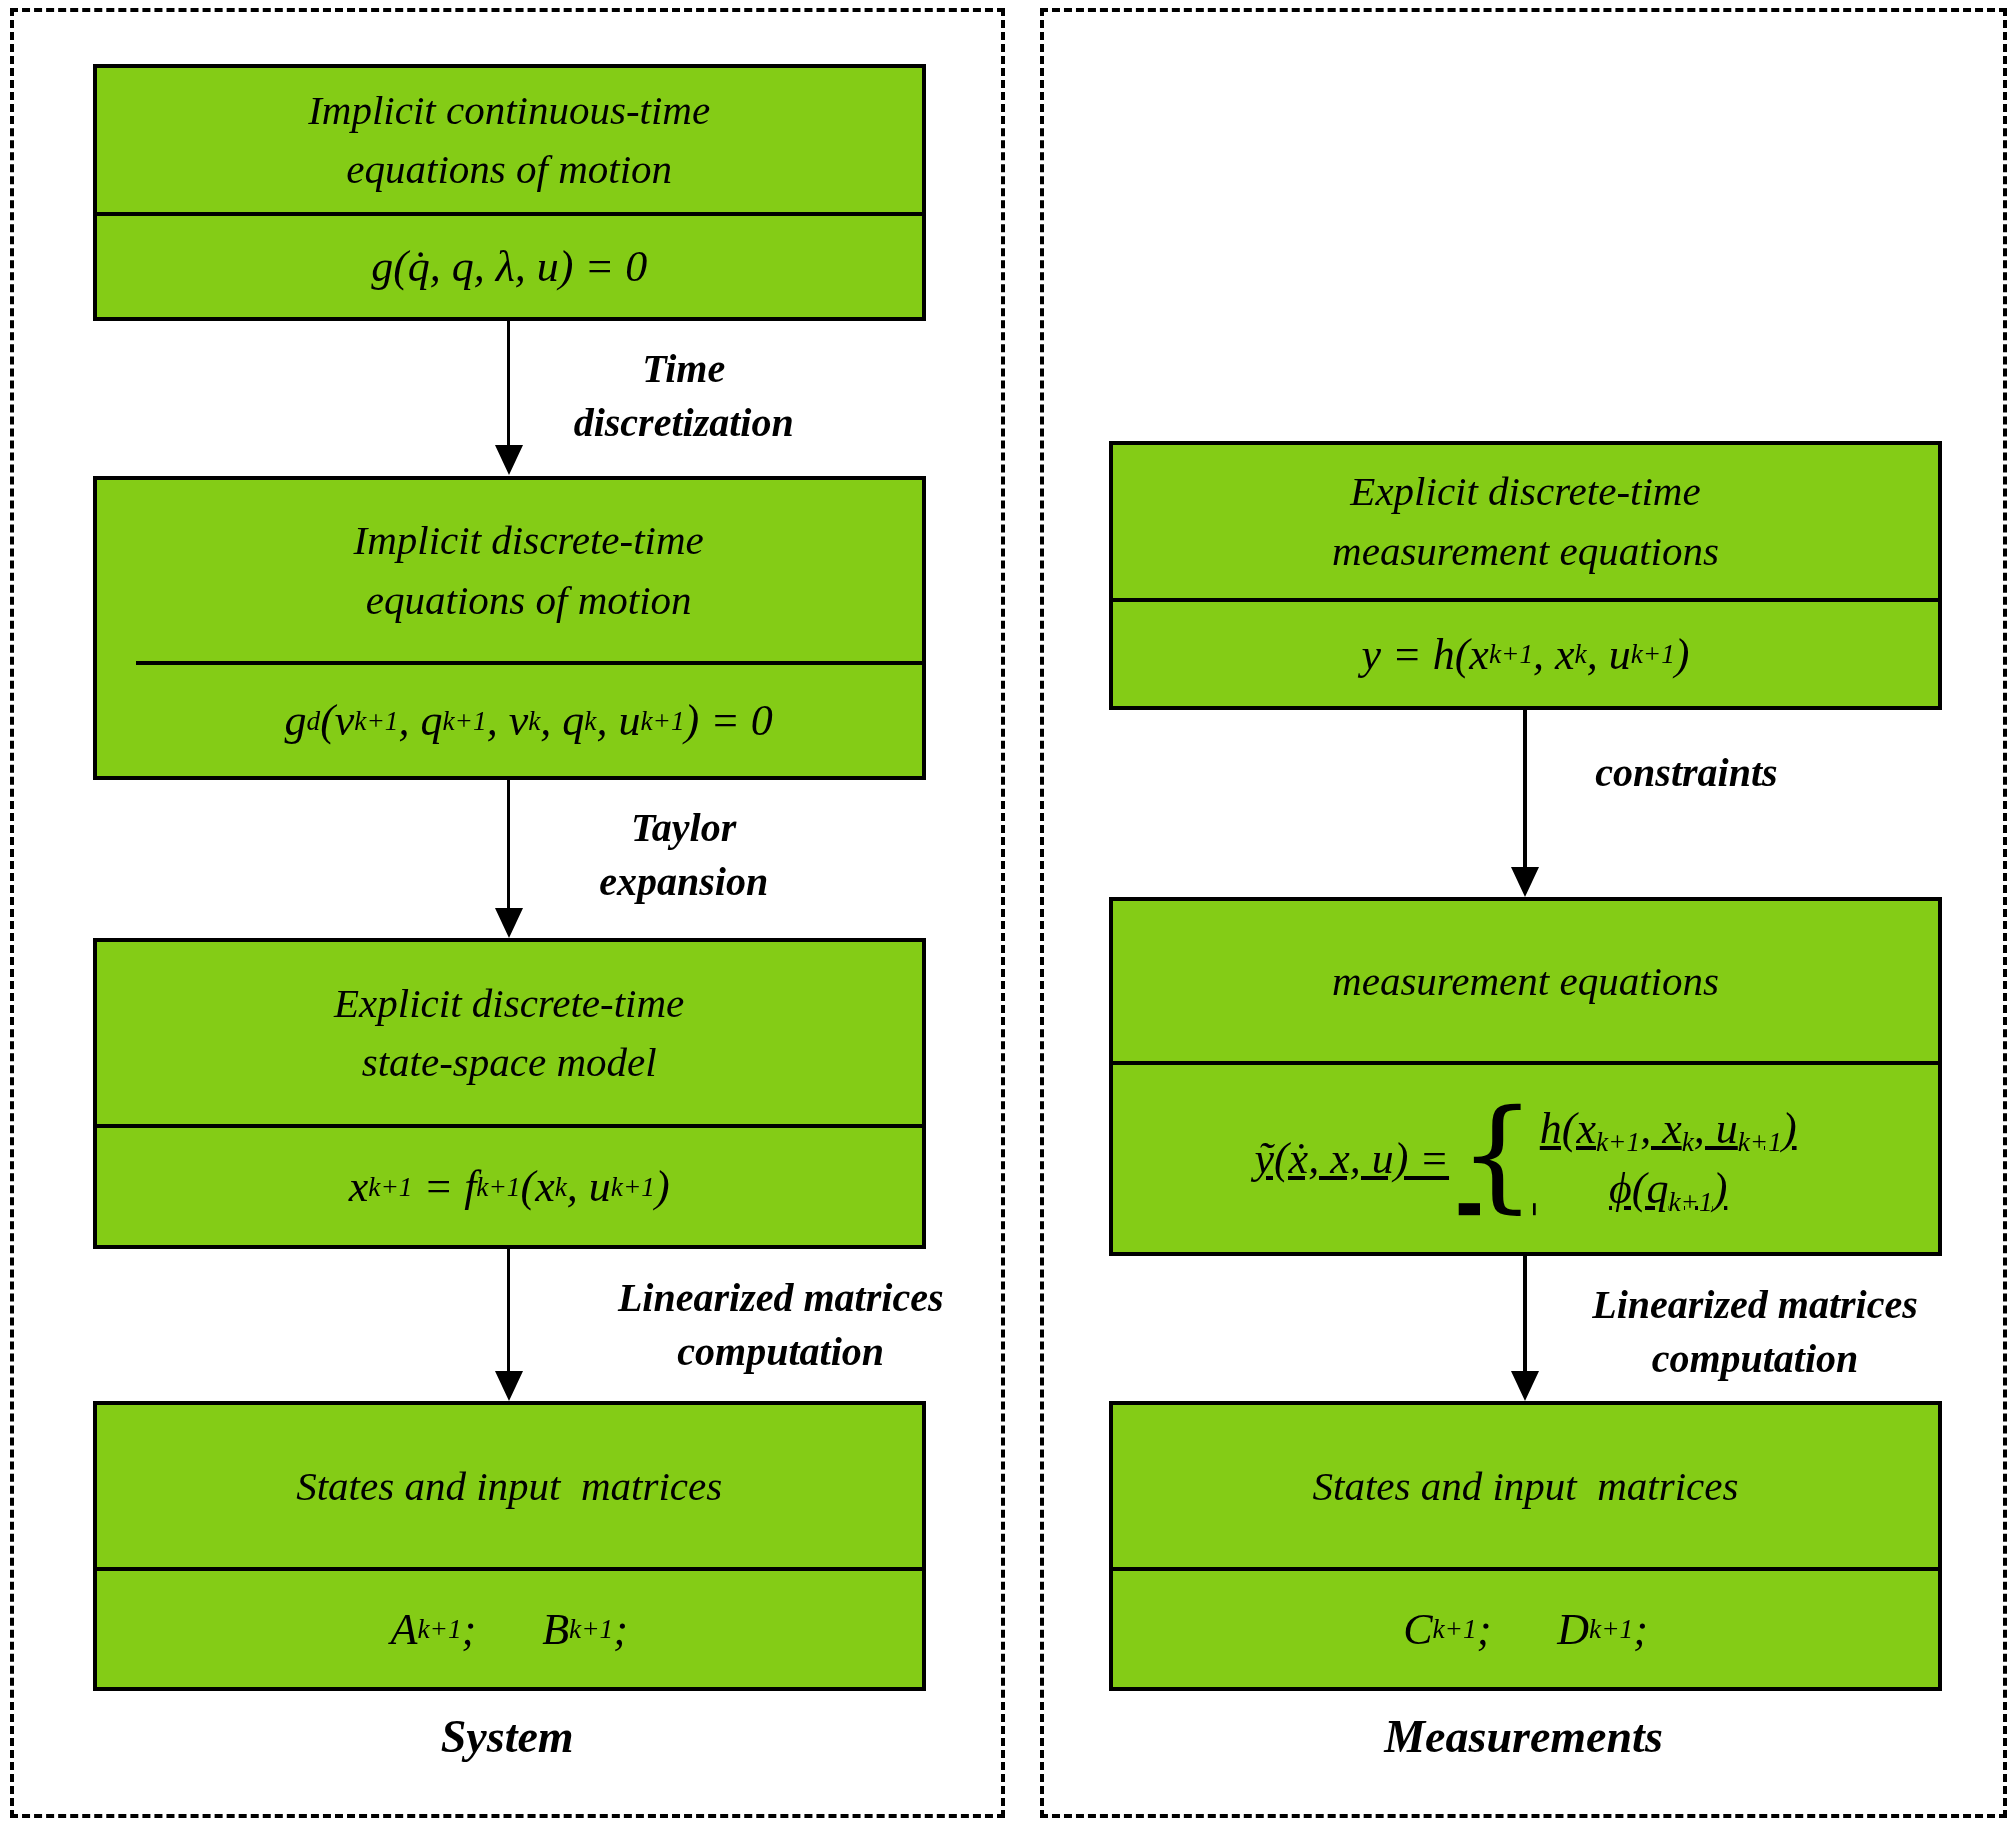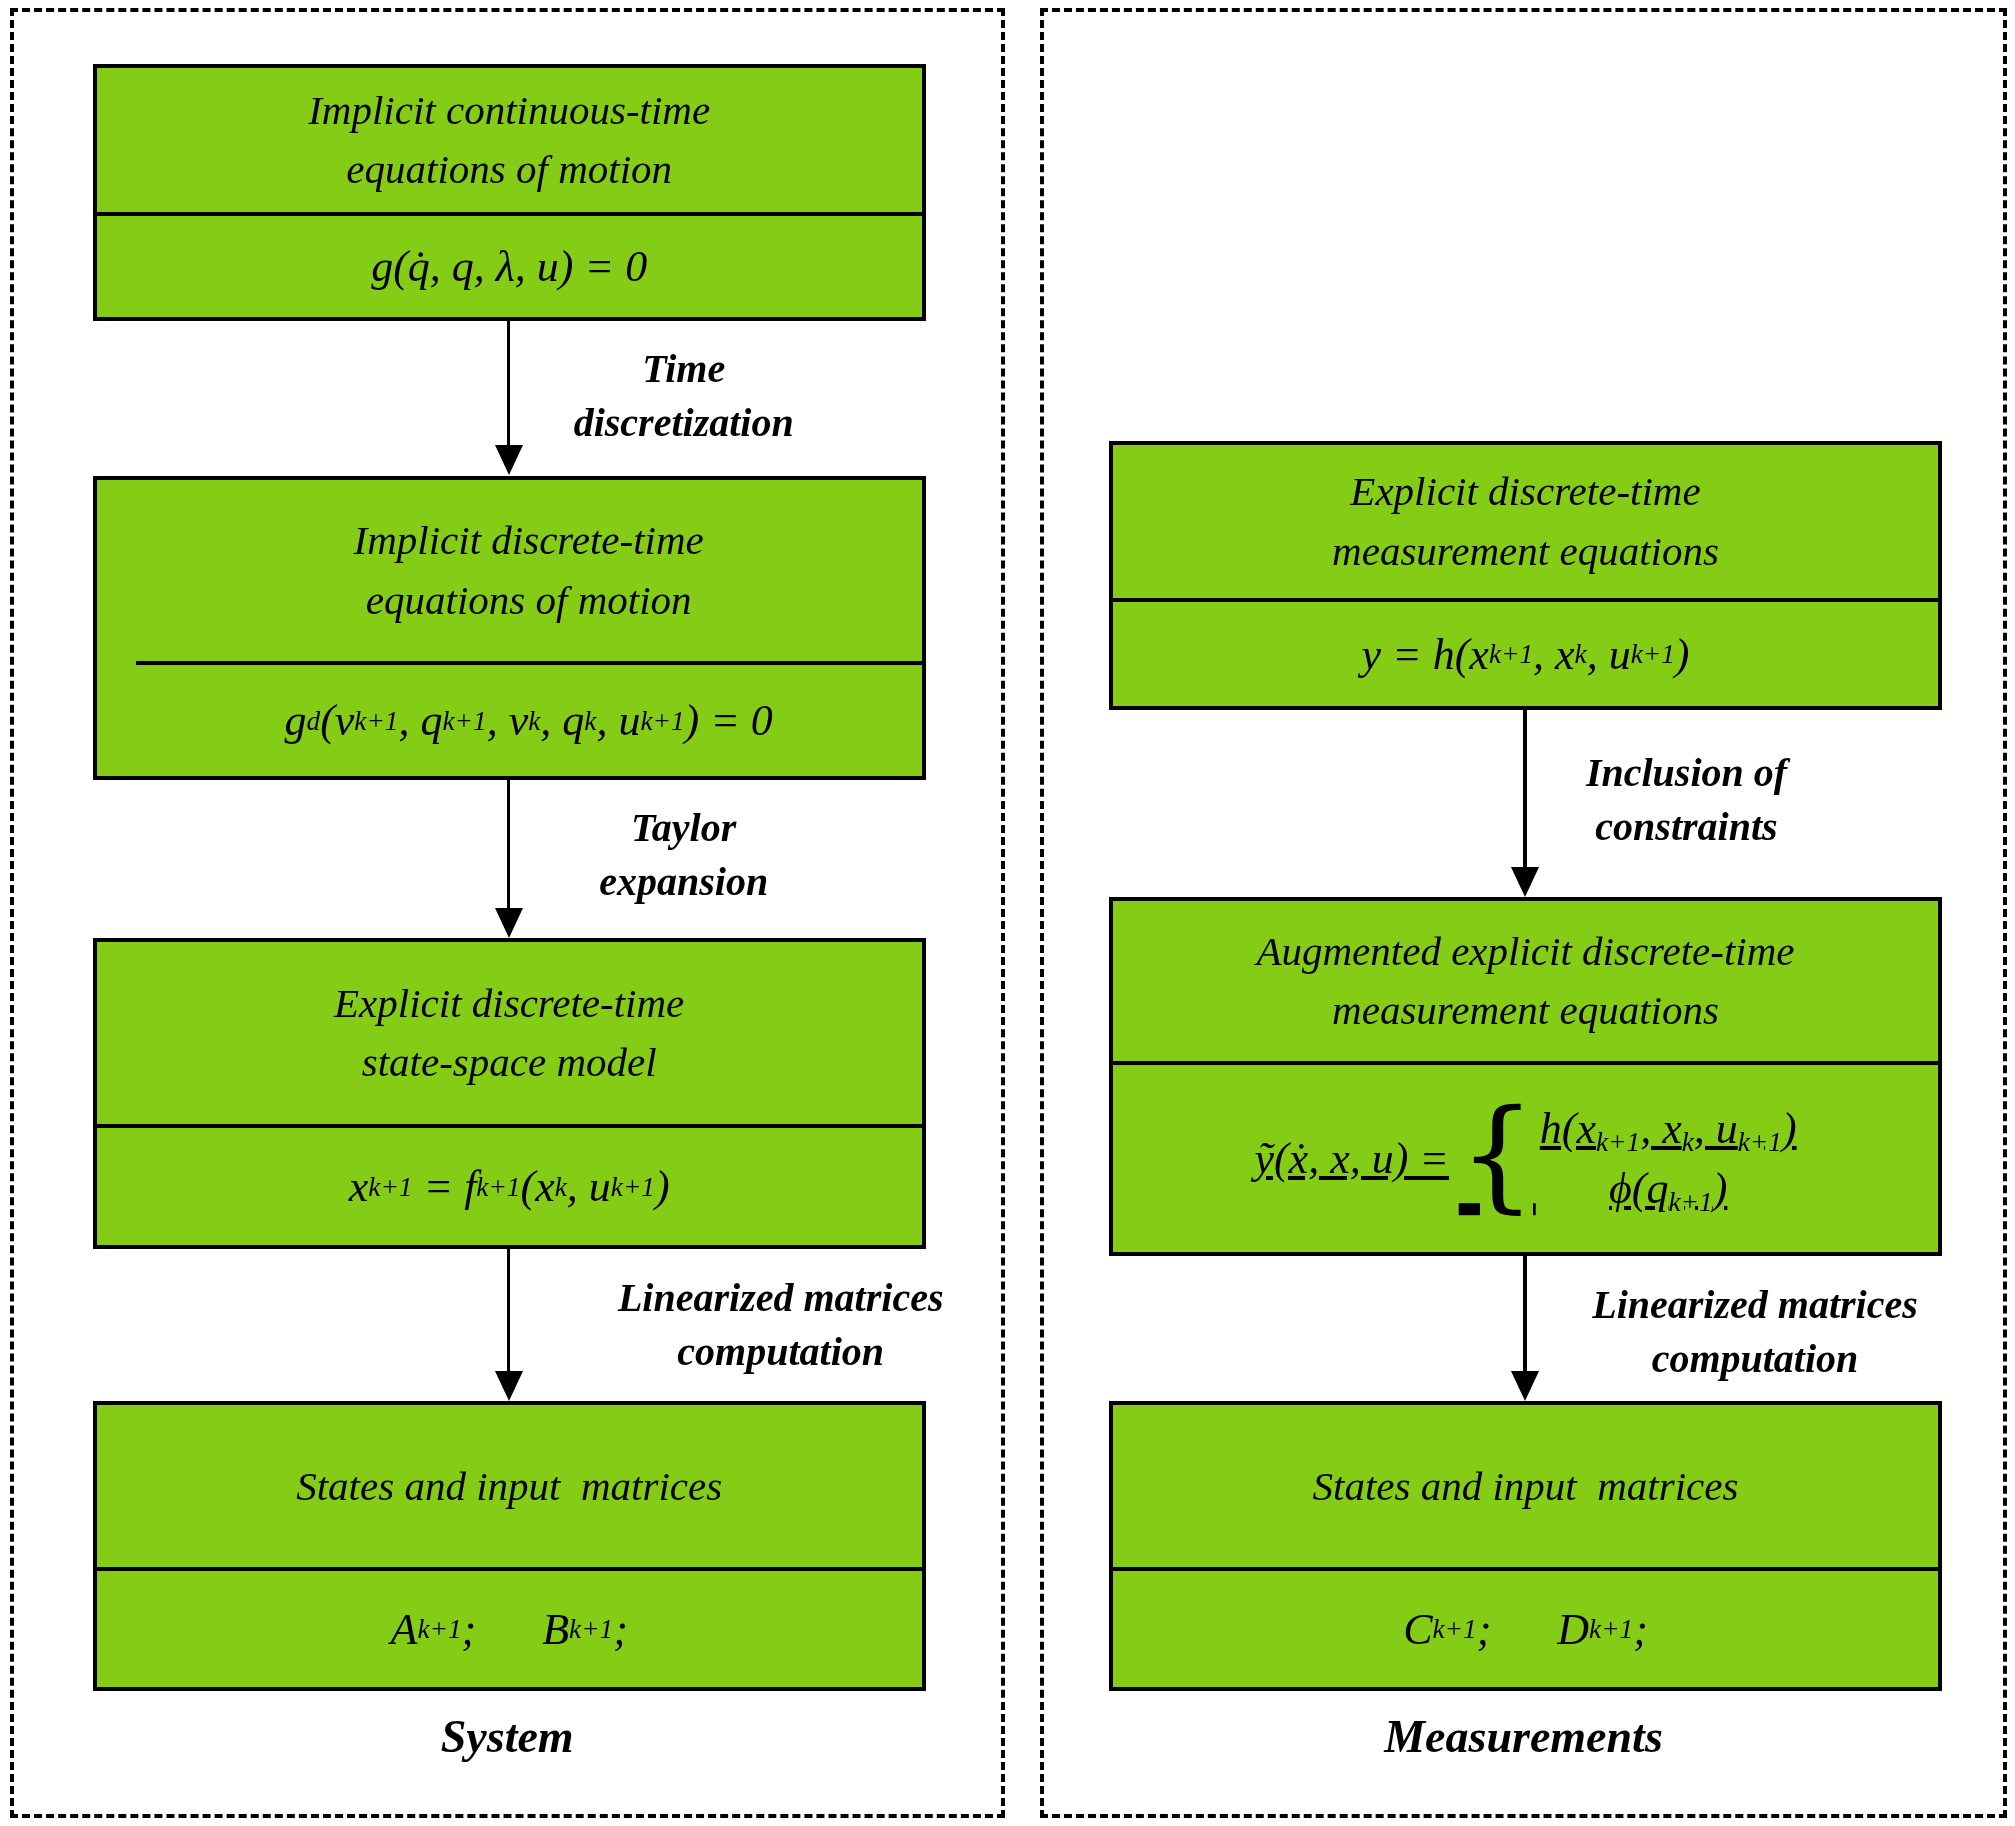--- a/index.html
+++ b/index.html
@@ -217,27 +217,25 @@
         <div class="tline">measurement equations</div>
       </div>
       <div class="box-eq">y = h(x<sub>k+1</sub>, x<sub>k</sub>, u<sub>k+1</sub>)</div>
     </div>
 
     <div class="arrow arrow-r1">
       <div class="arrow-line"></div>
       <div class="arrow-head"></div>
     </div>
     <div class="arrow-label label-r1">
-      <div>Inclusion of</div>
       <div>constraints</div>
     </div>
 
     <div class="box box-r2">
       <div class="box-title">
-        <div class="tline">Augmented explicit discrete-time</div>
         <div class="tline">measurement equations</div>
       </div>
       <div class="box-eq eq-row">
         <span>ỹ(ẋ, x, u) =</span>
         <span class="brace">{</span>
         <span class="cases">
           <span>h(x<sub>k+1</sub>, x<sub>k</sub>, u<sub>k+1</sub>)</span>
           <span>ϕ(q<sub>k+1</sub>)</span>
         </span>
       </div>

